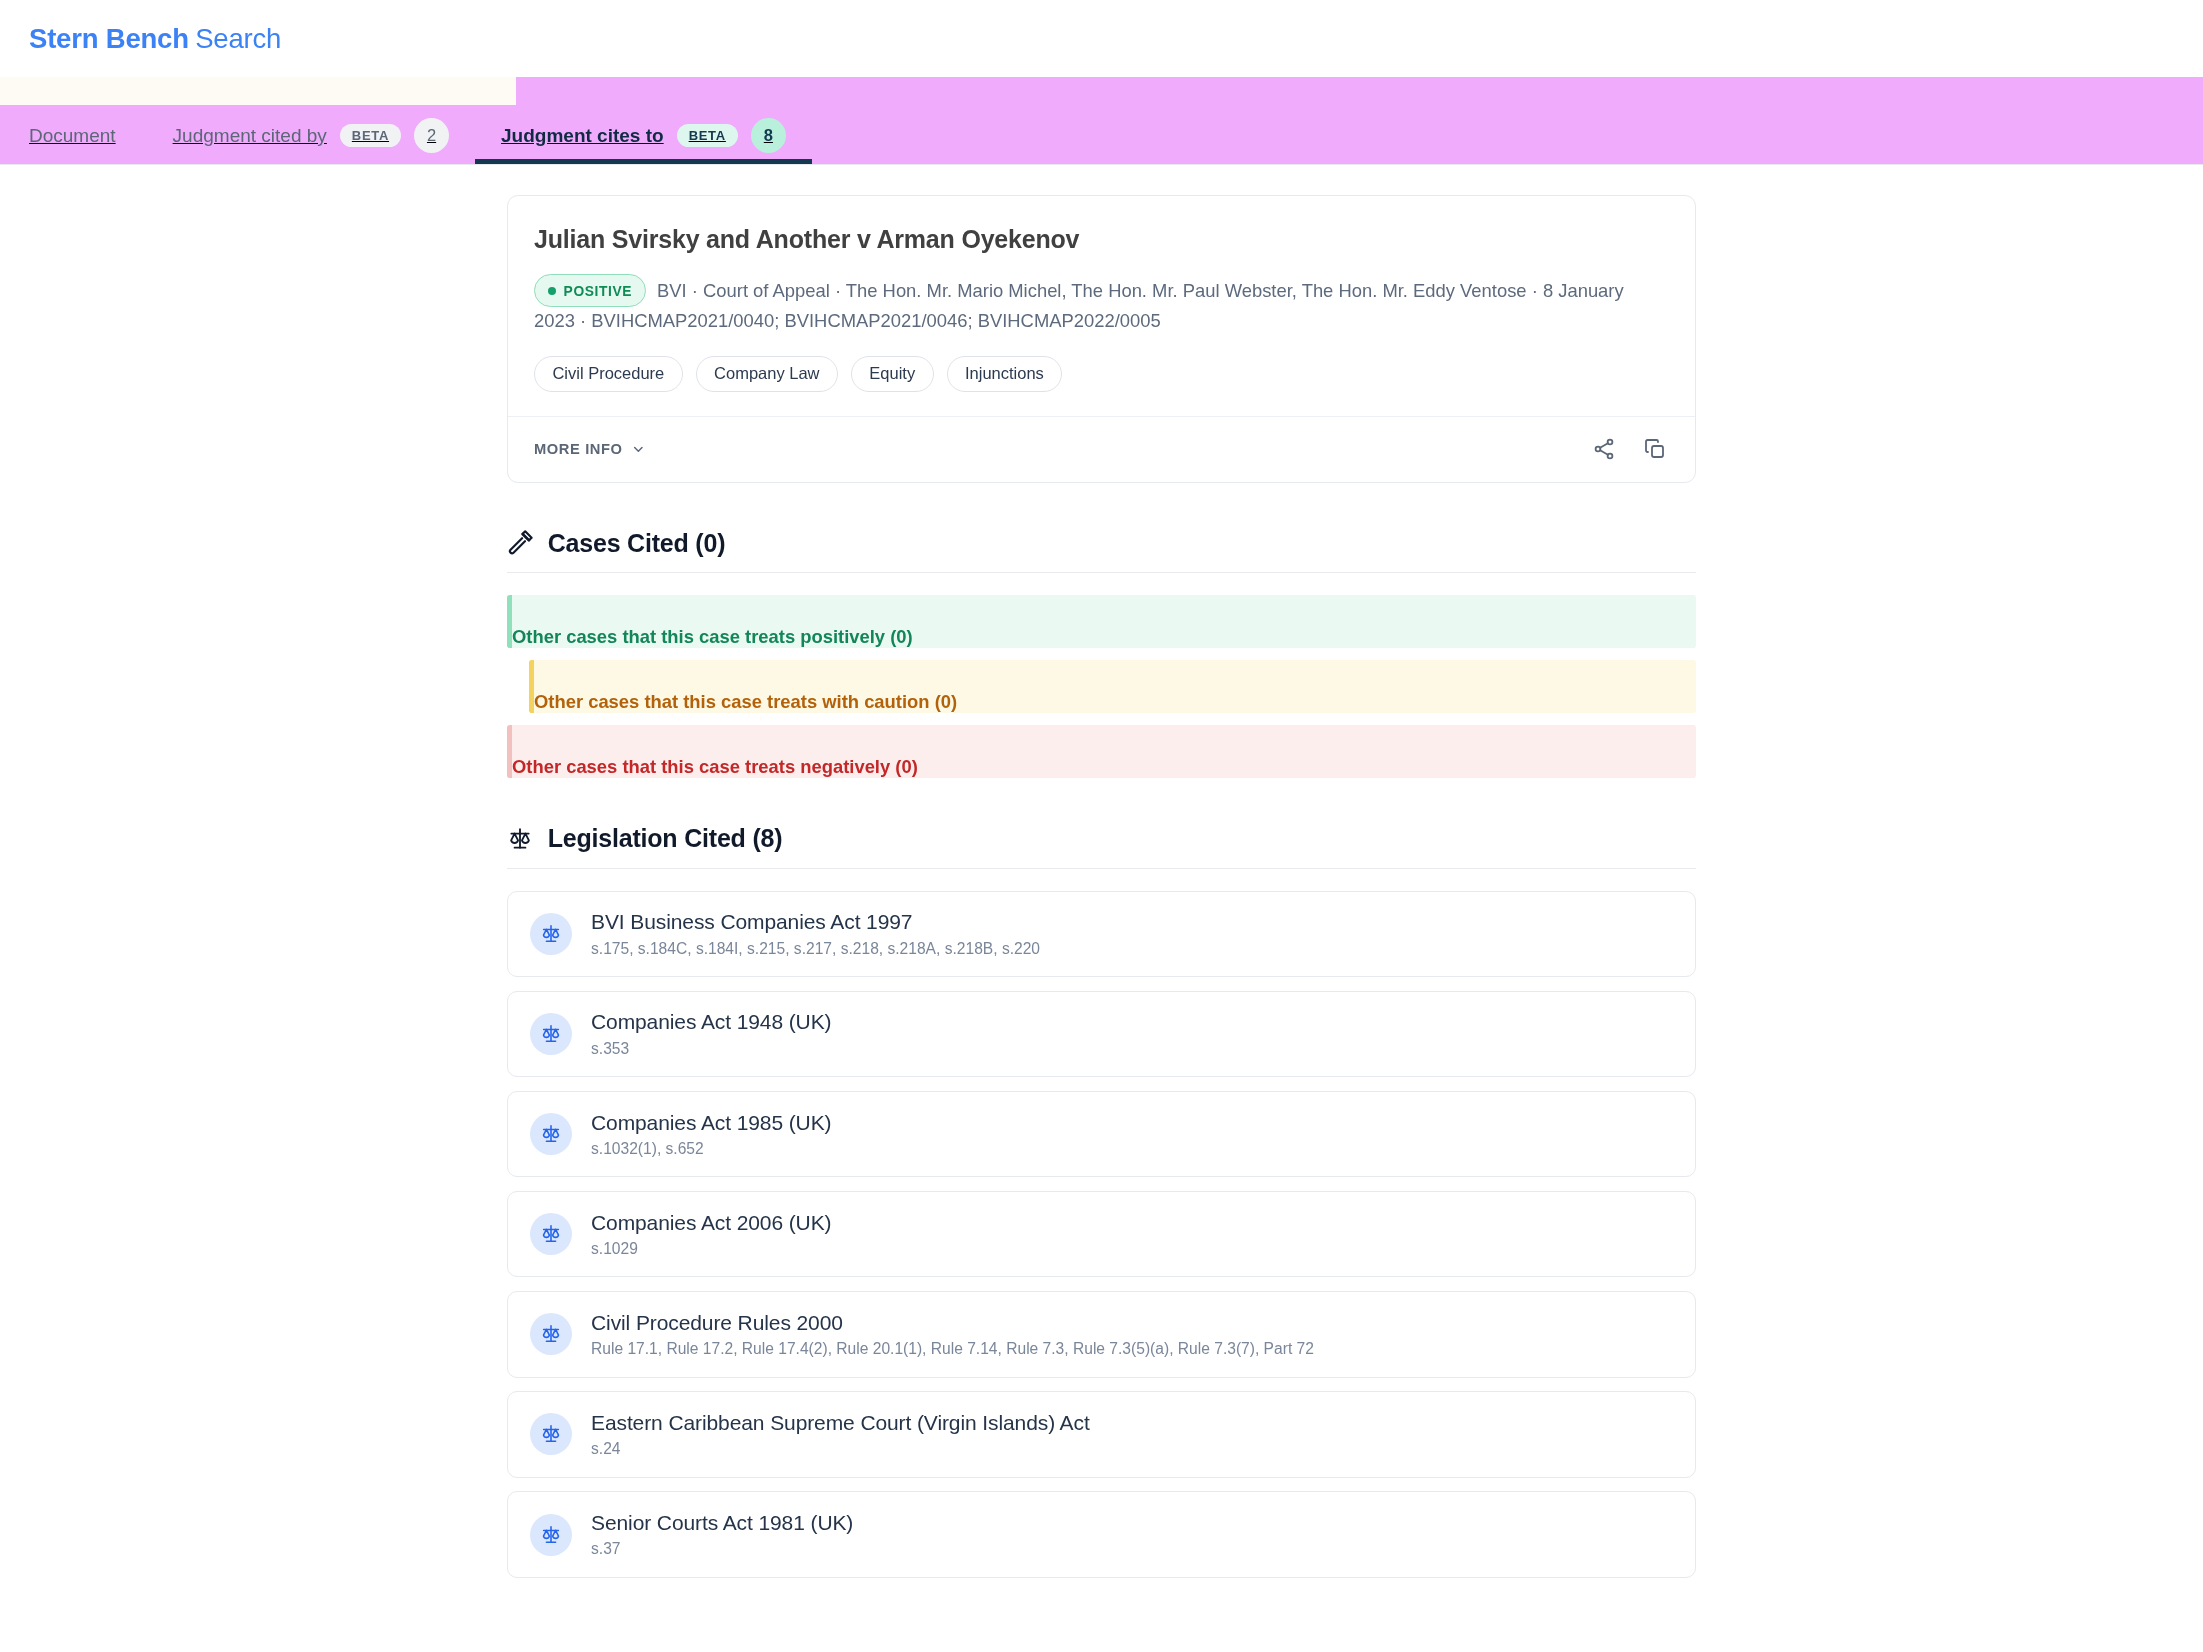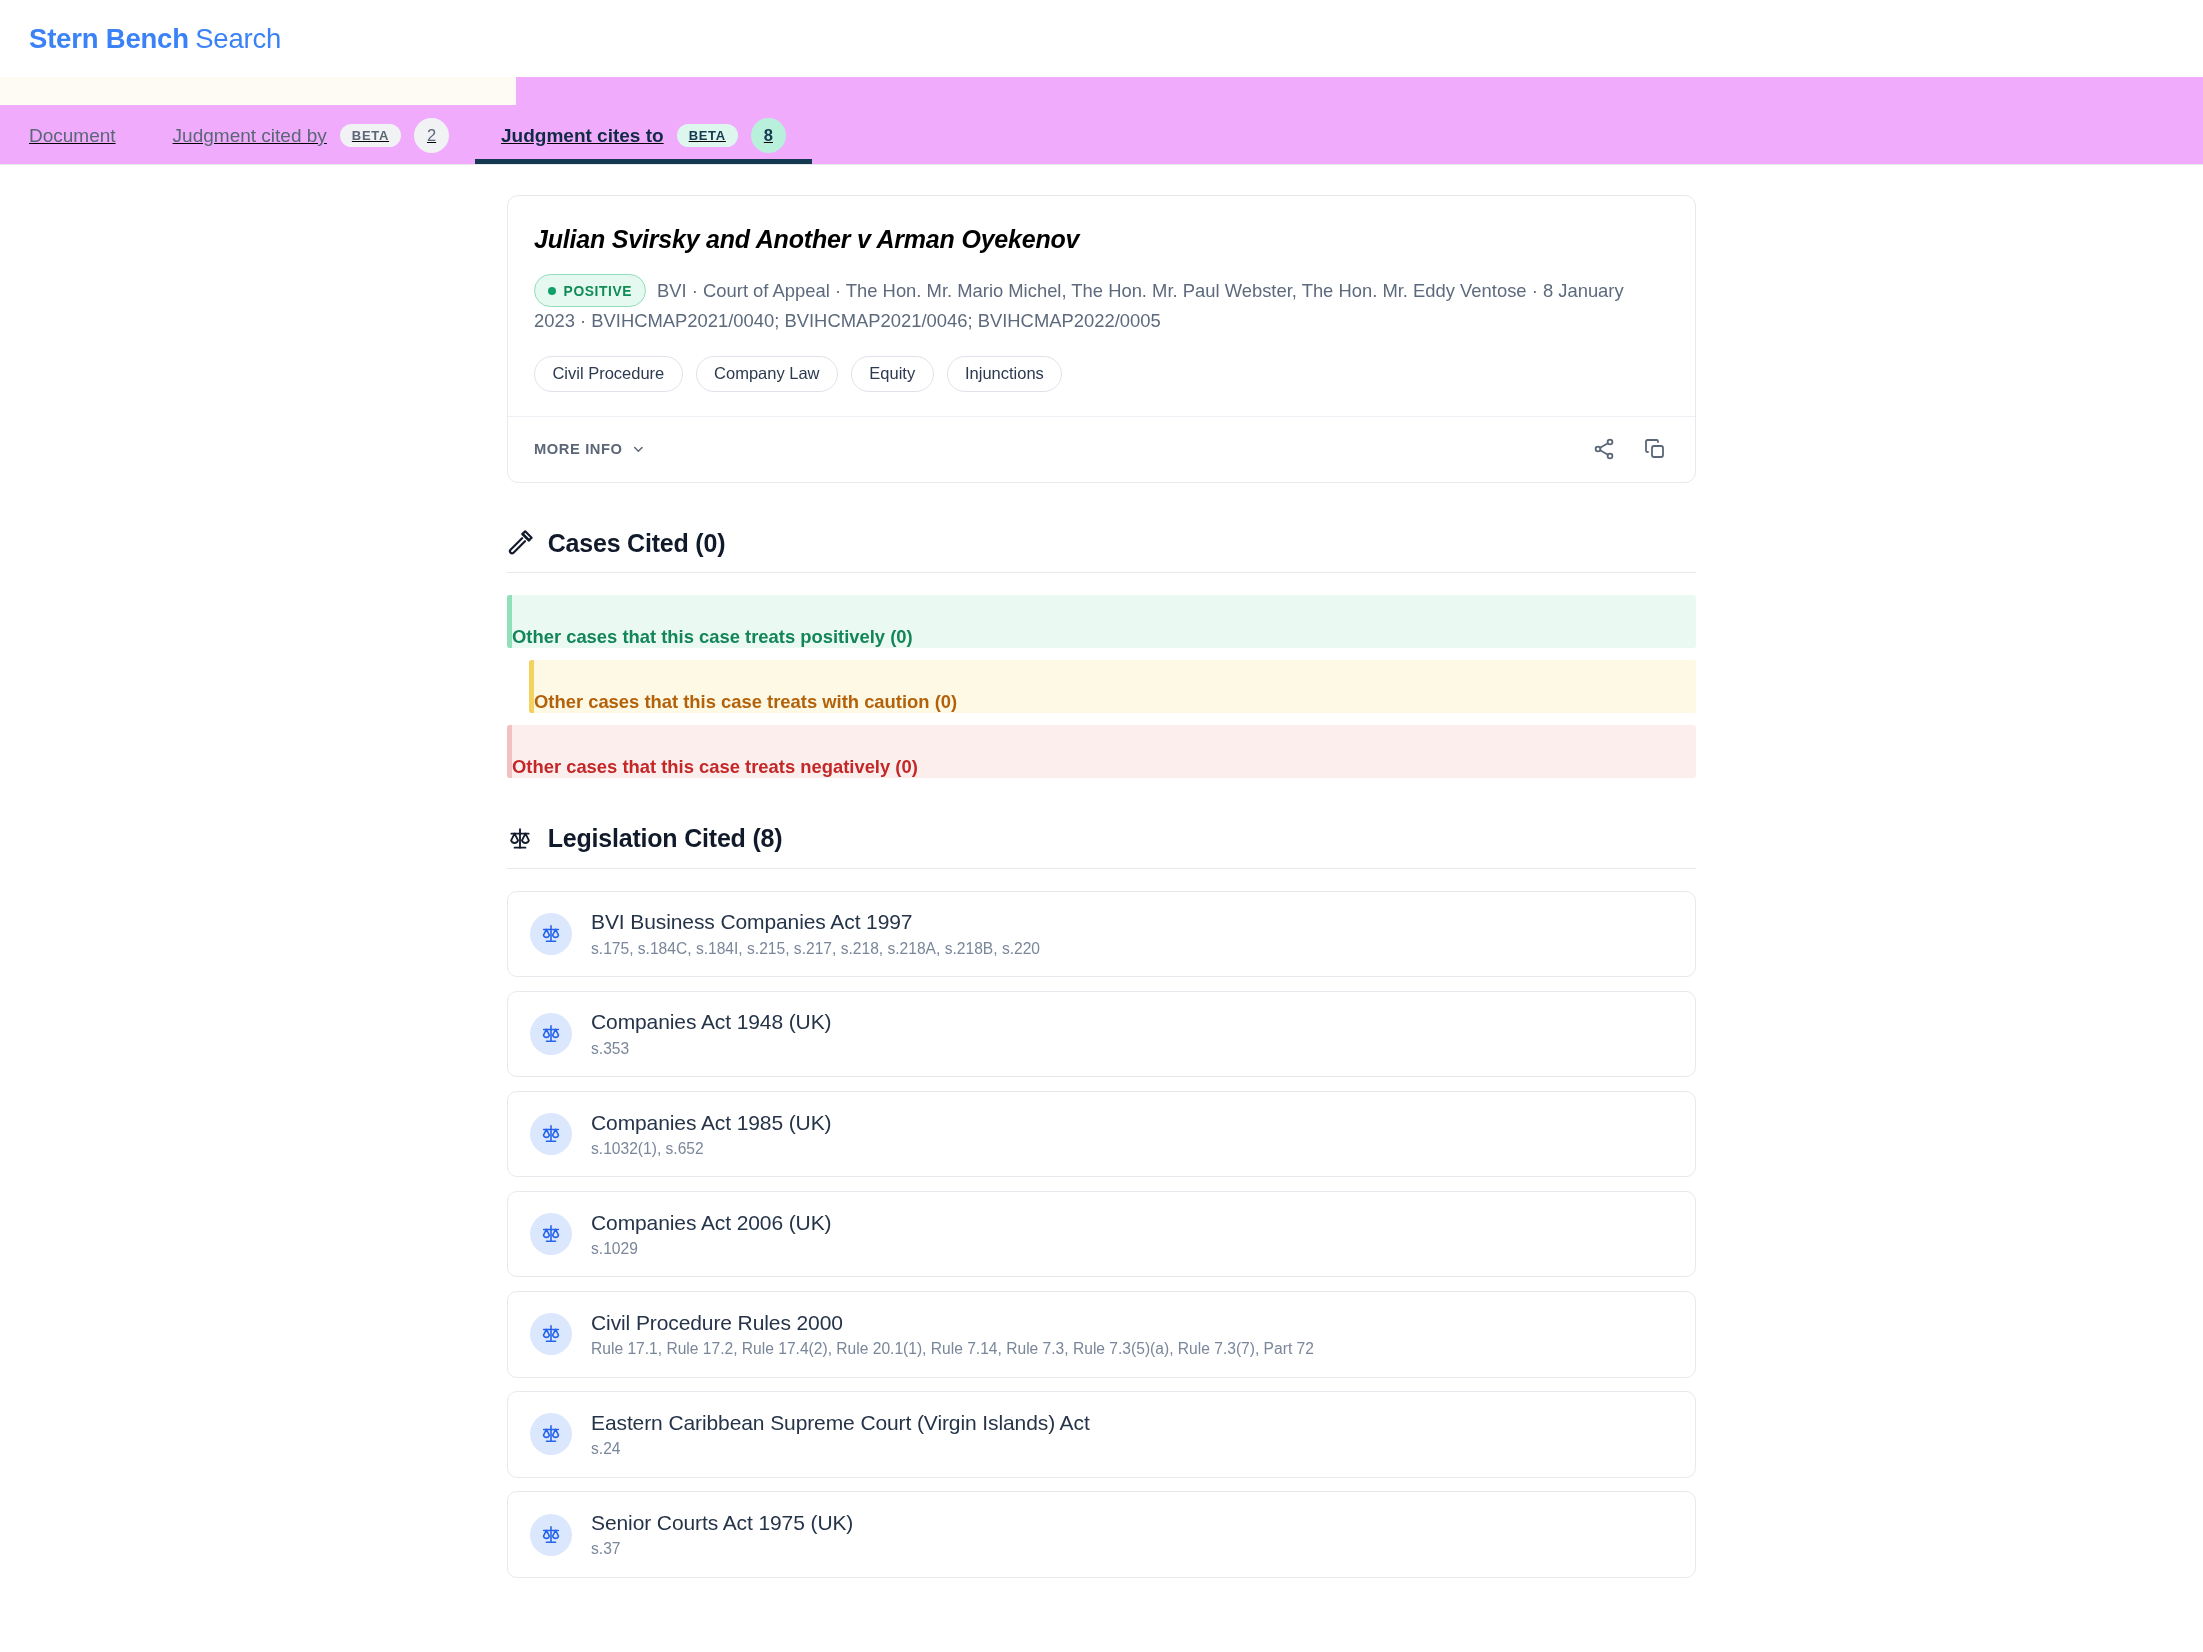--- a/index.html
+++ b/index.html
@@ -124,24 +124,23 @@
   
   .case-card {
     border: 0.9px solid #e6e9ee;
     border-radius: 11px;
     background: #ffffff;
   }
   .case-card-body { padding: 29px 26px 24px; }
   .case-title {
     font-size: 25px;
     font-weight: 700;
-    color: #000000;
+    color: #404040;
     letter-spacing: -0.2px;
     margin-bottom: 20px;
-    font-style: italic;
   }
   .meta-line {
     font-size: 18.4px;
     line-height: 1.55;
     color: #5d6a7d;
   }
   .badge-positive {
     display: inline-flex;
     align-items: center;
     gap: 7.3px;
@@ -483,21 +482,21 @@
         <span class="leg-avatar">
           <svg width="22" height="22" viewBox="0 0 24 24" fill="none" stroke="currentColor" stroke-width="1.7" stroke-linecap="round" stroke-linejoin="round">
             <path d="M12 3v17"></path>
               <path d="M7 20h10"></path>
               <path d="M4 7h16"></path>
             <path d="M7 7l-3.2 6.2a3.3 3.3 0 0 0 6.4 0z"></path>
             <path d="M17 7l-3.2 6.2a3.3 3.3 0 0 0 6.4 0z"></path>
           </svg>
         </span>
         <span class="leg-text">
-          <span class="leg-name">Senior Courts Act 1975 (UK)</span>
+          <span class="leg-name">Senior Courts Act 1981 (UK)</span>
           <span class="leg-refs">s.37</span>
         </span>
       </div>
 
     </div>
   </div>
 </div>
 
 
 </body></html>

